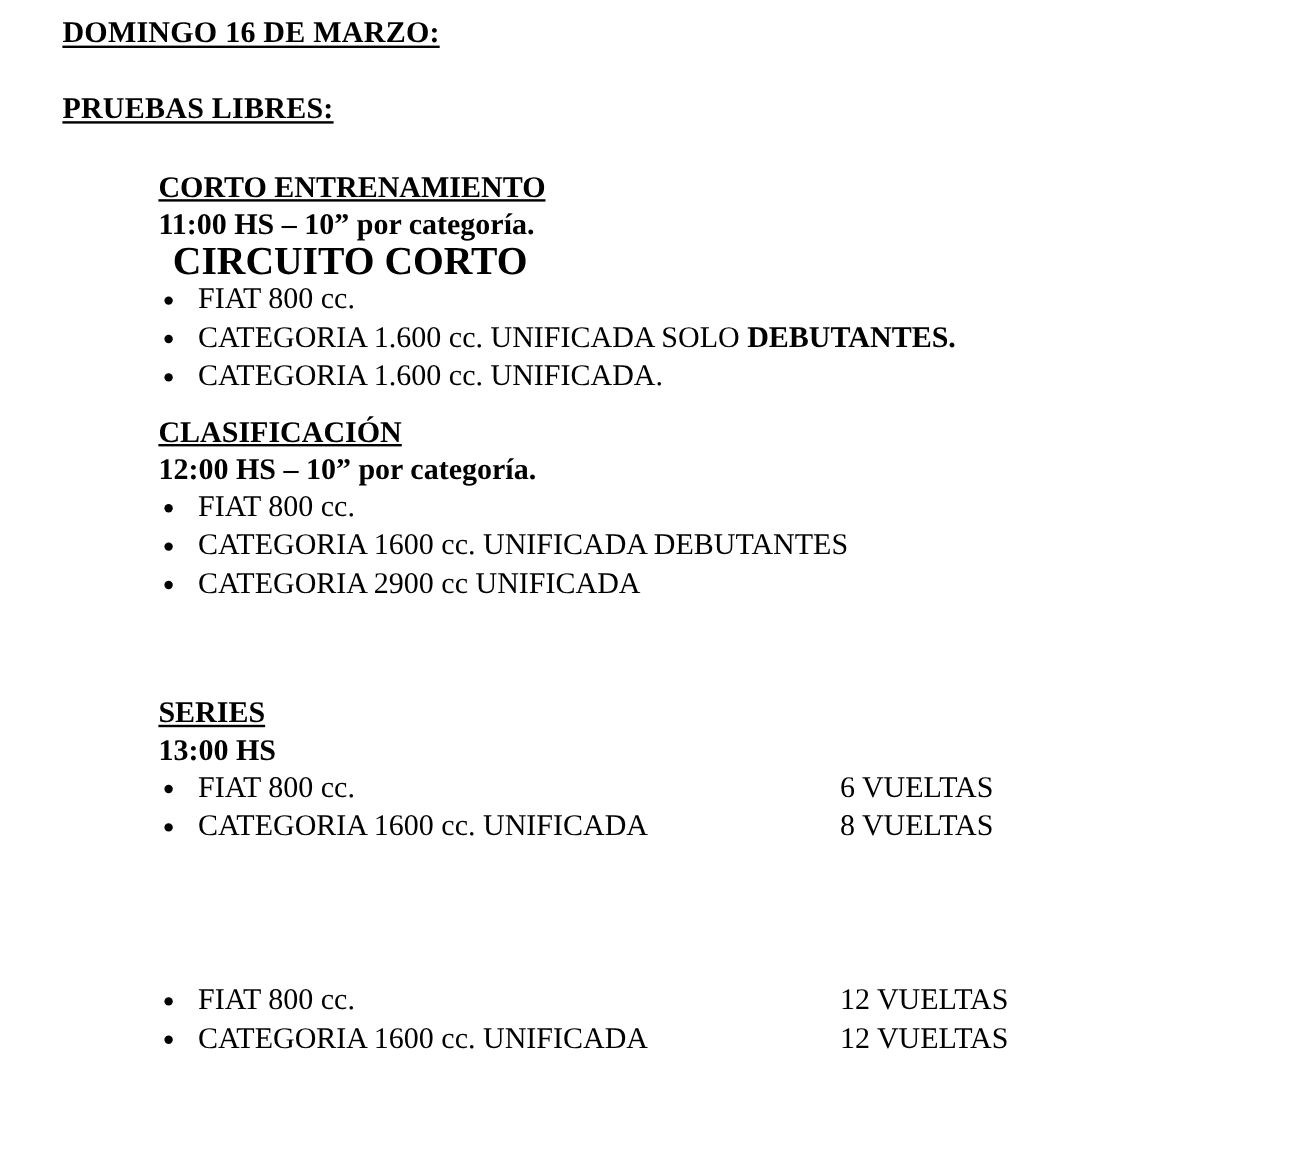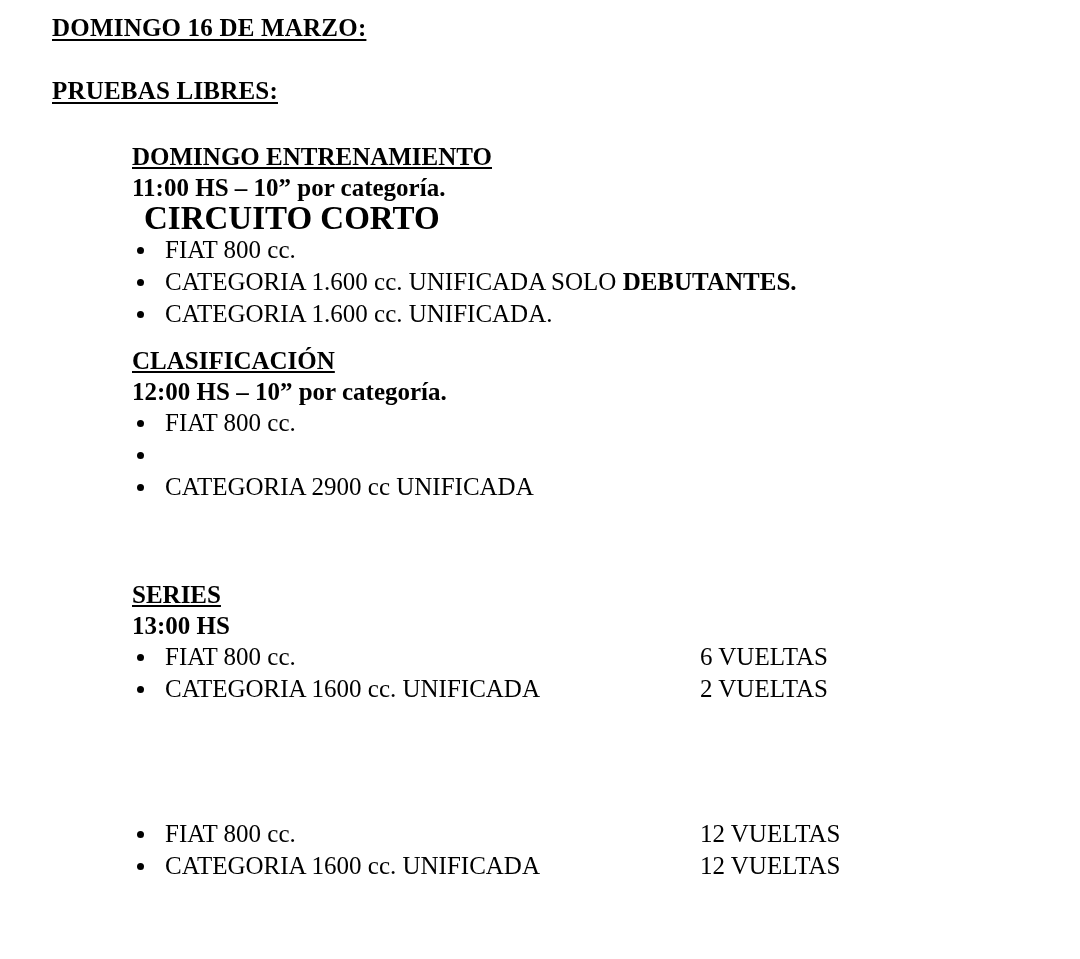--- a/index.html
+++ b/index.html
@@ -123,21 +123,21 @@
 
   <div class="doc-heading" id="heading-domingo">
     <span class="u">DOMINGO 16 DE MARZO:</span>
   </div>
 
   <div class="doc-heading" id="heading-pruebas">
     <span class="u">PRUEBAS LIBRES:</span>
   </div>
 
   <div class="section" id="section-primer-entrenamiento">
-      <div class="section-title"><span>DOMINGO ENTRENAMIENTO</span></div>
+      <div class="section-title"><span>CORTO ENTRENAMIENTO</span></div>
       <div class="section-time">11:00 HS – 10” por categoría.</div>
       <div class="section-subtitle">CIRCUITO CORTO</div>
       <ul class="bullet-list">
         <li class="bullet-row">
           <span class="dot"></span>
           <span class="label">FIAT 800 cc.</span>
         </li>
         <li class="bullet-row">
           <span class="dot"></span>
           <span class="label"><span>CATEGORIA 1.600 cc. UNIFICADA SOLO </span><b>DEBUTANTES.</b></span>
@@ -151,40 +151,41 @@
   <div class="section" id="section-clasificacion">
       <div class="section-title"><span>CLASIFICACIÓN</span></div>
       <div class="section-time">12:00 HS – 10” por categoría.</div>
       <ul class="bullet-list">
         <li class="bullet-row">
           <span class="dot"></span>
           <span class="label">FIAT 800 cc.</span>
         </li>
         <li class="bullet-row">
           <span class="dot"></span>
+          <span class="label">CATEGORIA 1600 cc. UNIFICADA DEBUTANTES</span>
         </li>
         <li class="bullet-row">
           <span class="dot"></span>
           <span class="label">CATEGORIA 2900 cc UNIFICADA</span>
         </li>
       </ul>
     </div>
   <div class="section" id="section-series">
       <div class="section-title"><span>SERIES</span></div>
       <div class="section-time">13:00 HS</div>
       <ul class="bullet-list">
         <li class="bullet-row">
           <span class="dot"></span>
           <span class="label">FIAT 800 cc.</span>
           <span class="laps">6 VUELTAS</span>
         </li>
         <li class="bullet-row">
           <span class="dot"></span>
           <span class="label">CATEGORIA 1600 cc. UNIFICADA</span>
-          <span class="laps">2 VUELTAS</span>
+          <span class="laps">8 VUELTAS</span>
         </li>
       </ul>
     </div>
   <div class="section" id="section-final">
       <ul class="bullet-list">
         <li class="bullet-row">
           <span class="dot"></span>
           <span class="label">FIAT 800 cc.</span>
           <span class="laps">12 VUELTAS</span>
         </li>

